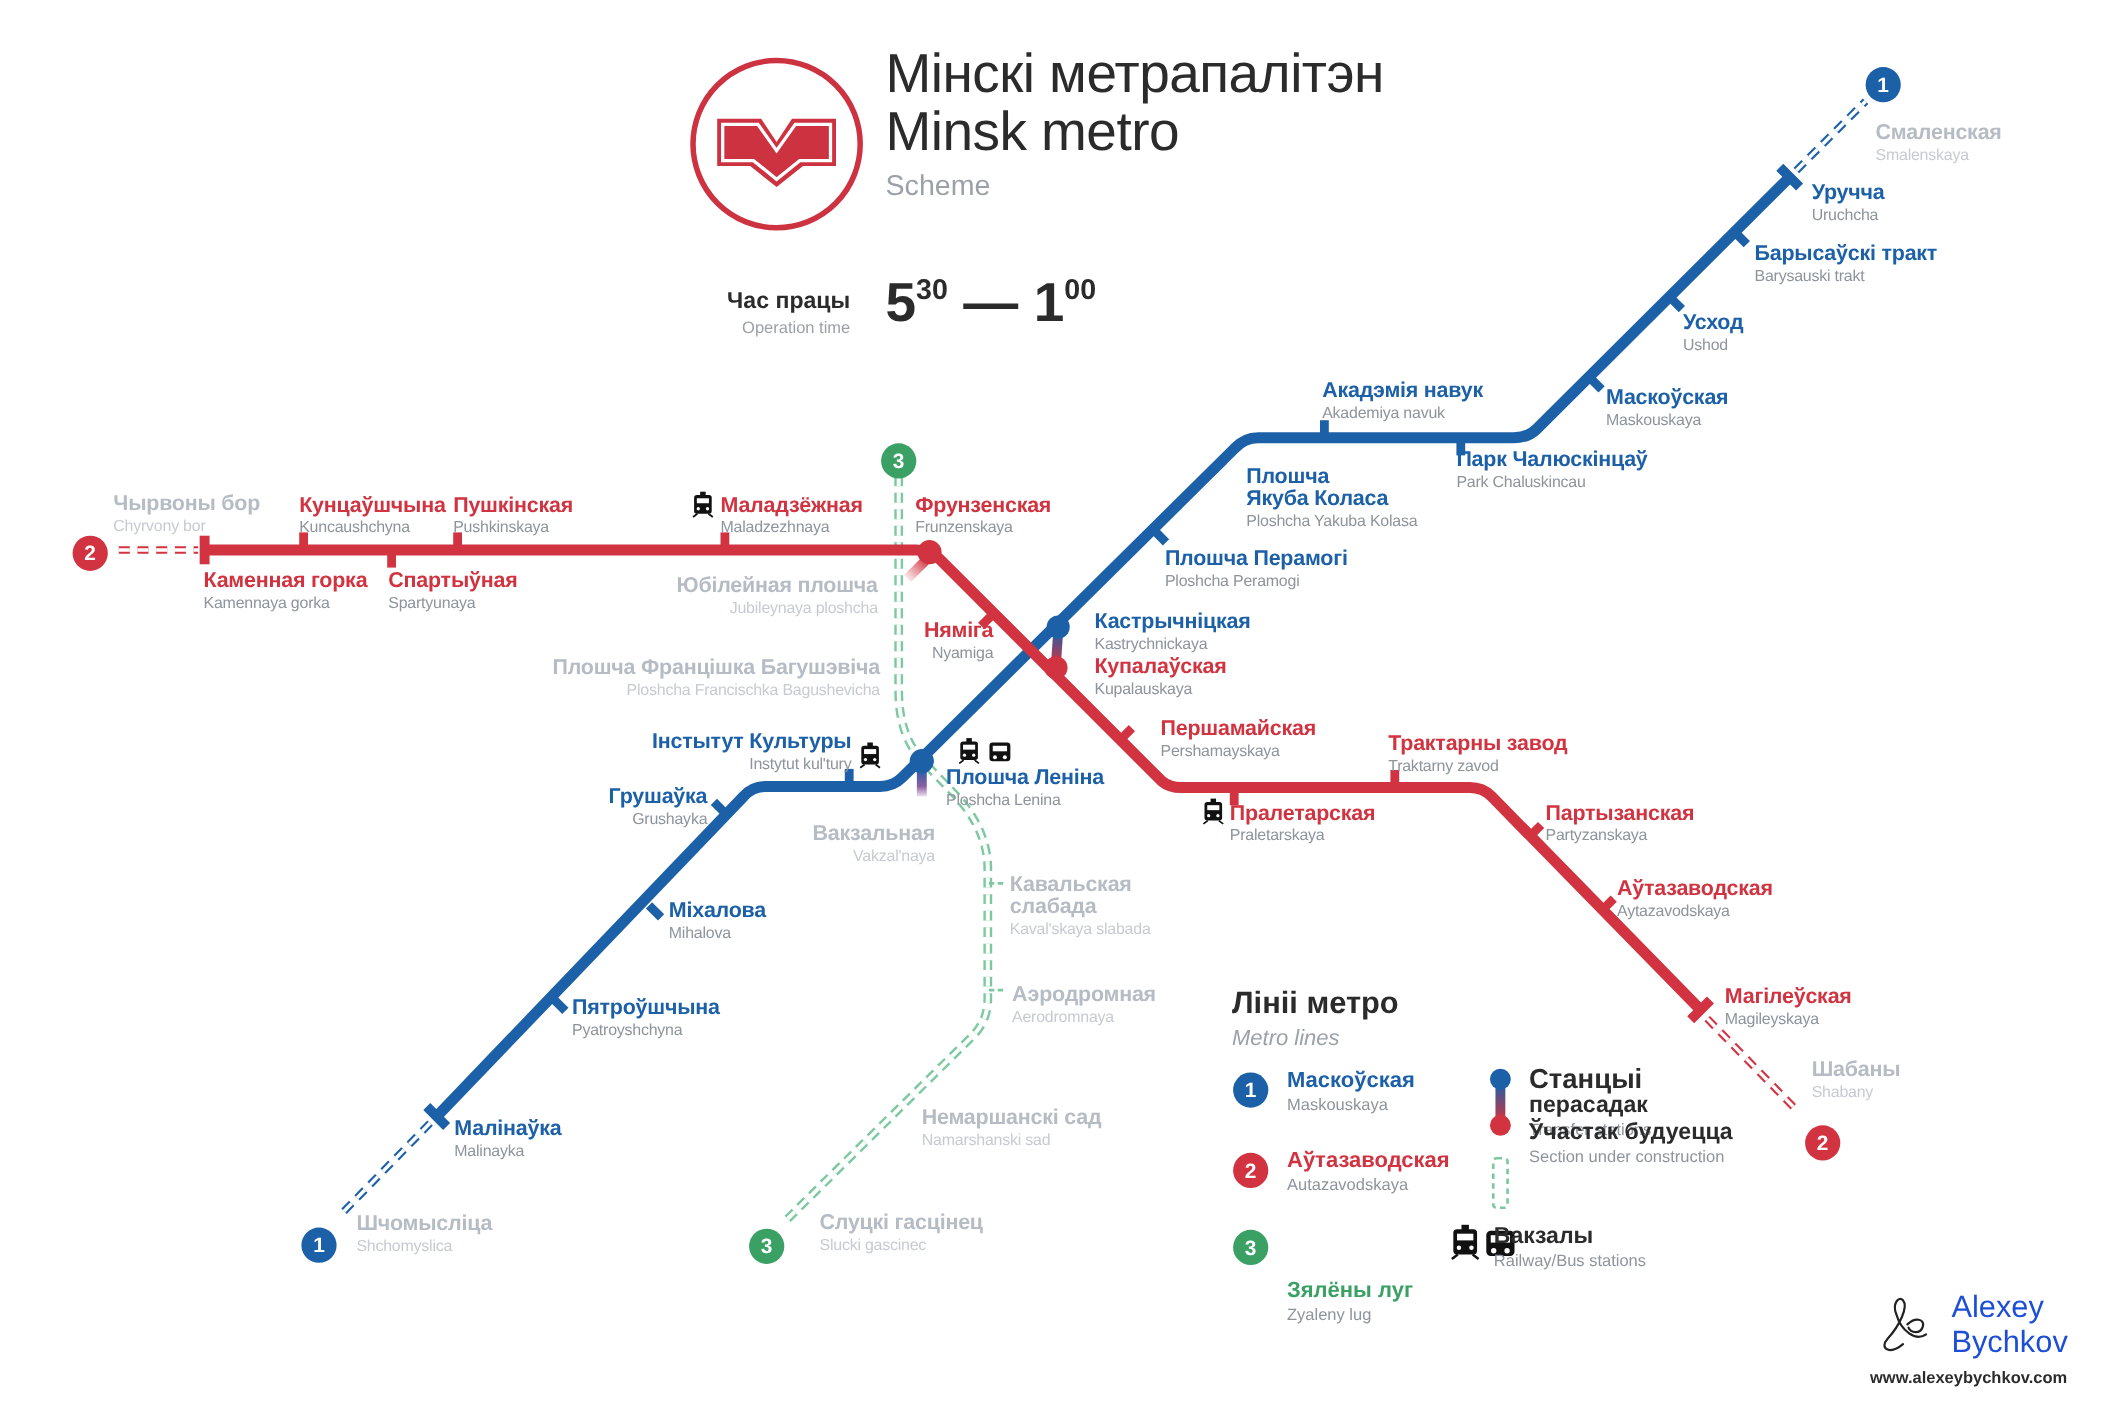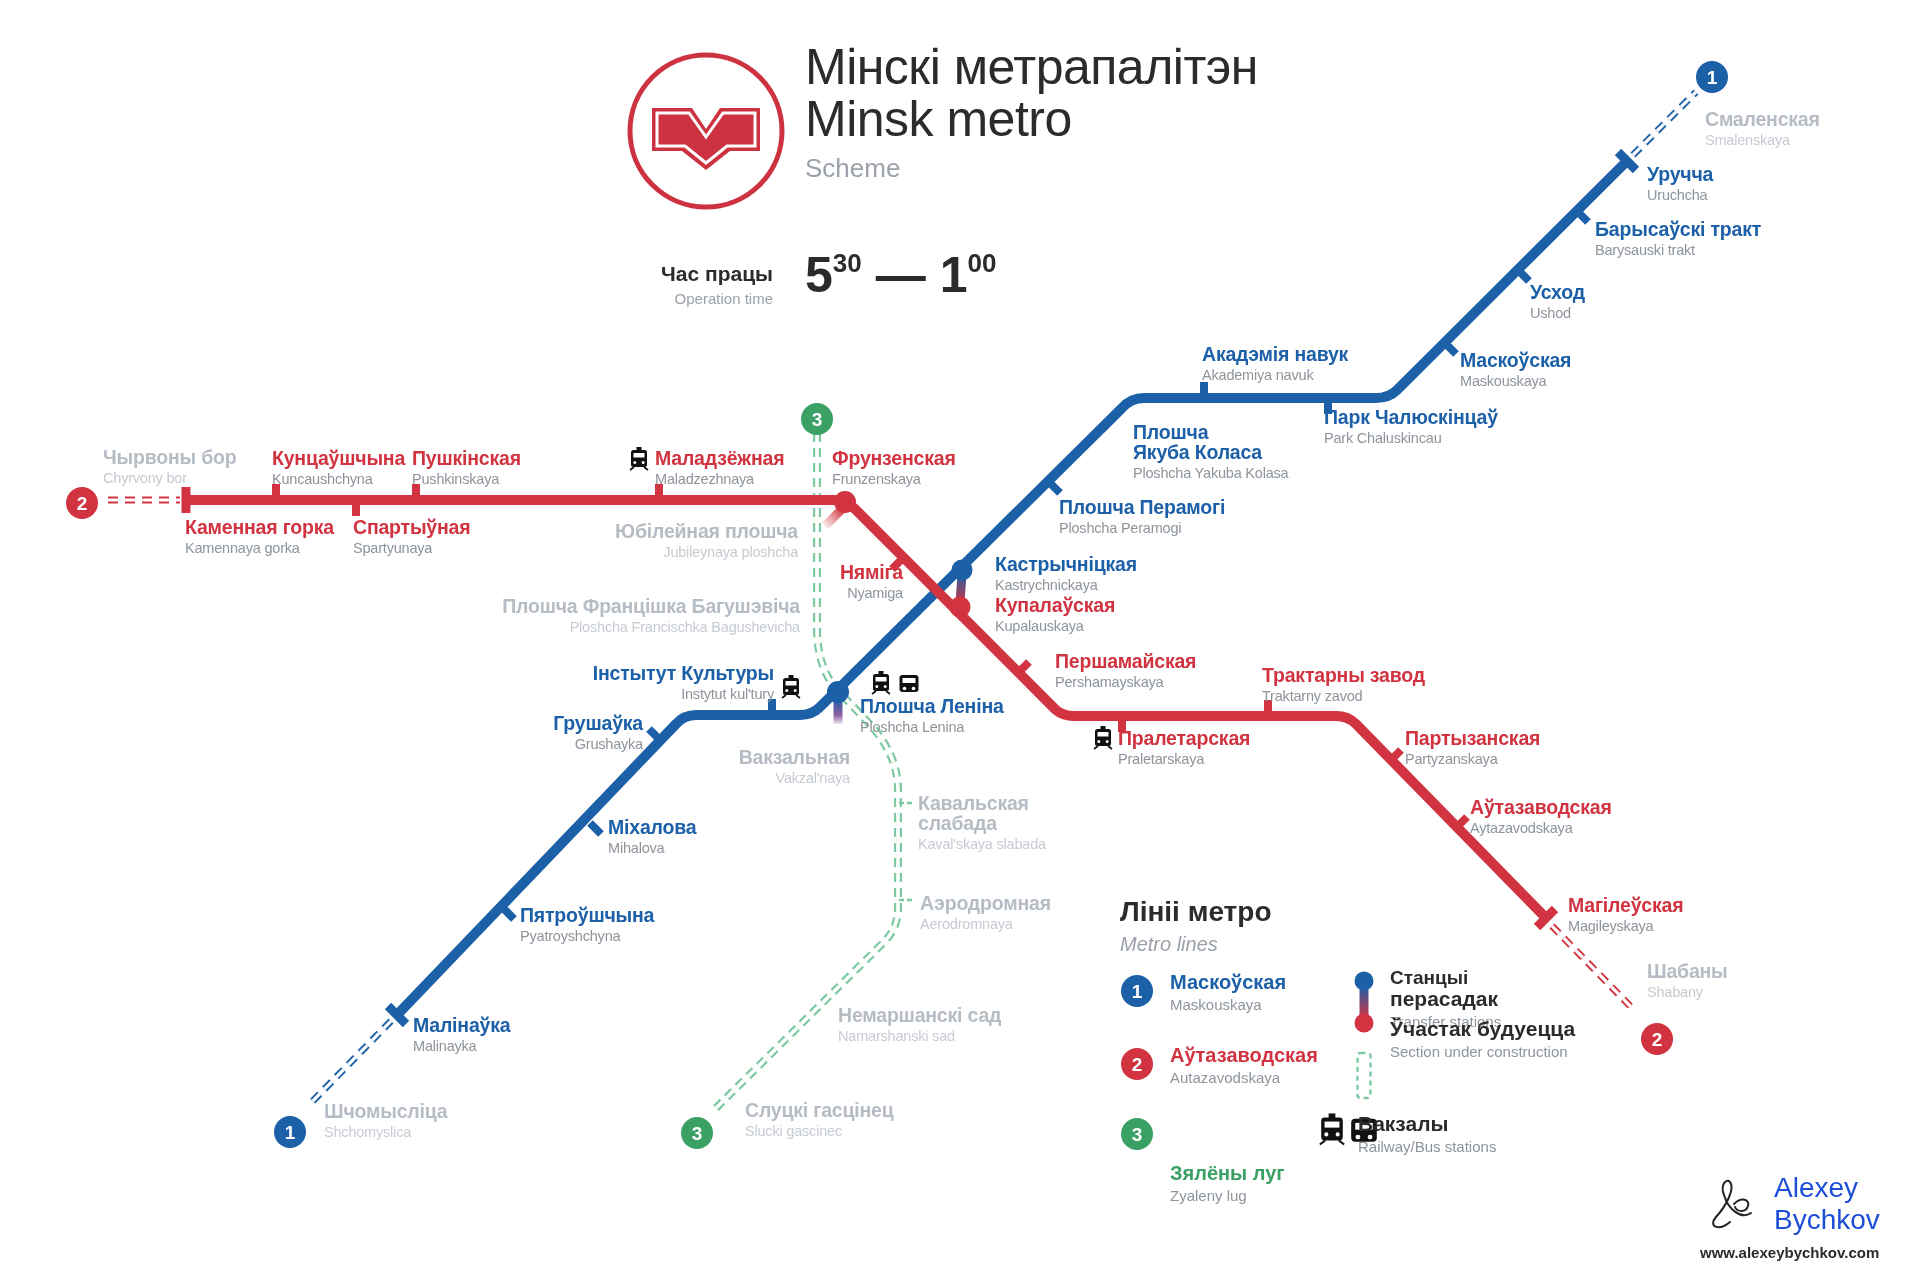--- a/index.html
+++ b/index.html
@@ -314,21 +314,21 @@
   <div class="abs" style="left:1170px;top:1045px;">
     <div class="lg-name c-red">Аўтазаводская</div>
     <div class="lg-sub">Autazavodskaya</div>
   </div>
   <div class="abs" style="left:1170px;top:1115px;">
     <div class="lg-name c-green">Зялёны луг</div>
     <div class="lg-sub">Zyaleny lug</div>
   </div>
 
   <div class="abs" style="left:1390px;top:968px;">
-    <div class="lg-name c-ink" style="font-size:19px;">Станцыі</div>
+    <div class="lg-name c-ink" style="font-size:25px;">Станцыі</div>
     <div class="lg-name c-ink" style="font-size:21px;">перасадак</div>
     <div class="lg-sub">Transfer stations</div>
   </div>
   <div class="abs" style="left:1390px;top:998px;margin-top:20px;">
     <div class="lg-name c-ink" style="font-size:21px;">Ўчастак будуецца</div>
     <div class="lg-sub">Section under construction</div>
   </div>
   <div class="abs" style="left:1358px;top:1113px;">
     <div class="lg-name c-ink" style="font-size:21px;">Вакзалы</div>
     <div class="lg-sub">Railway/Bus stations</div>

